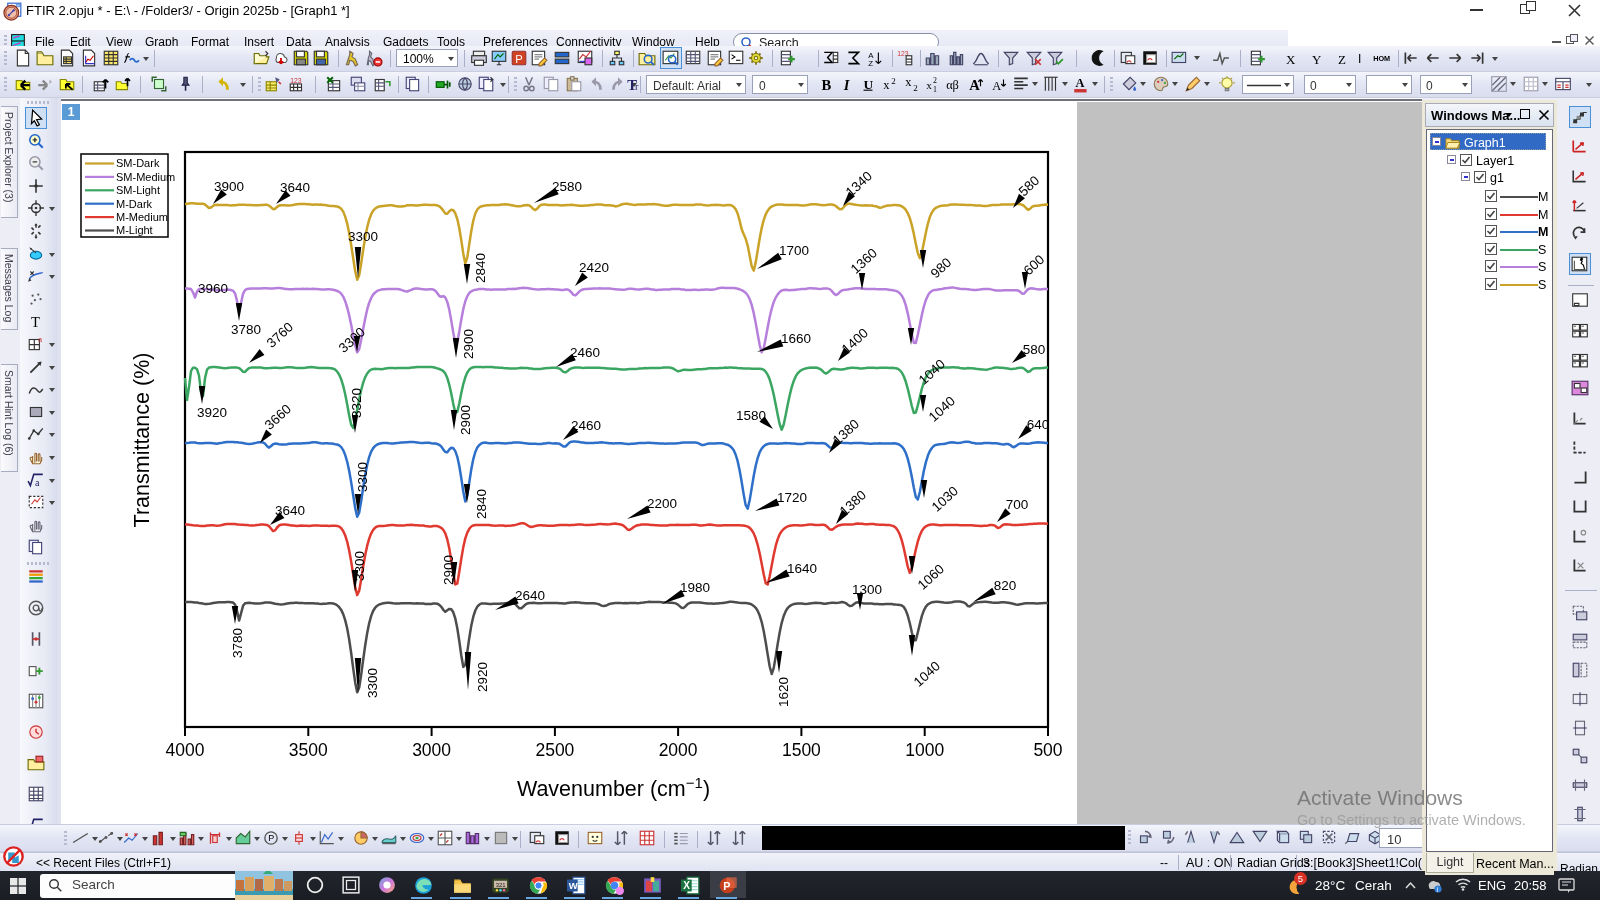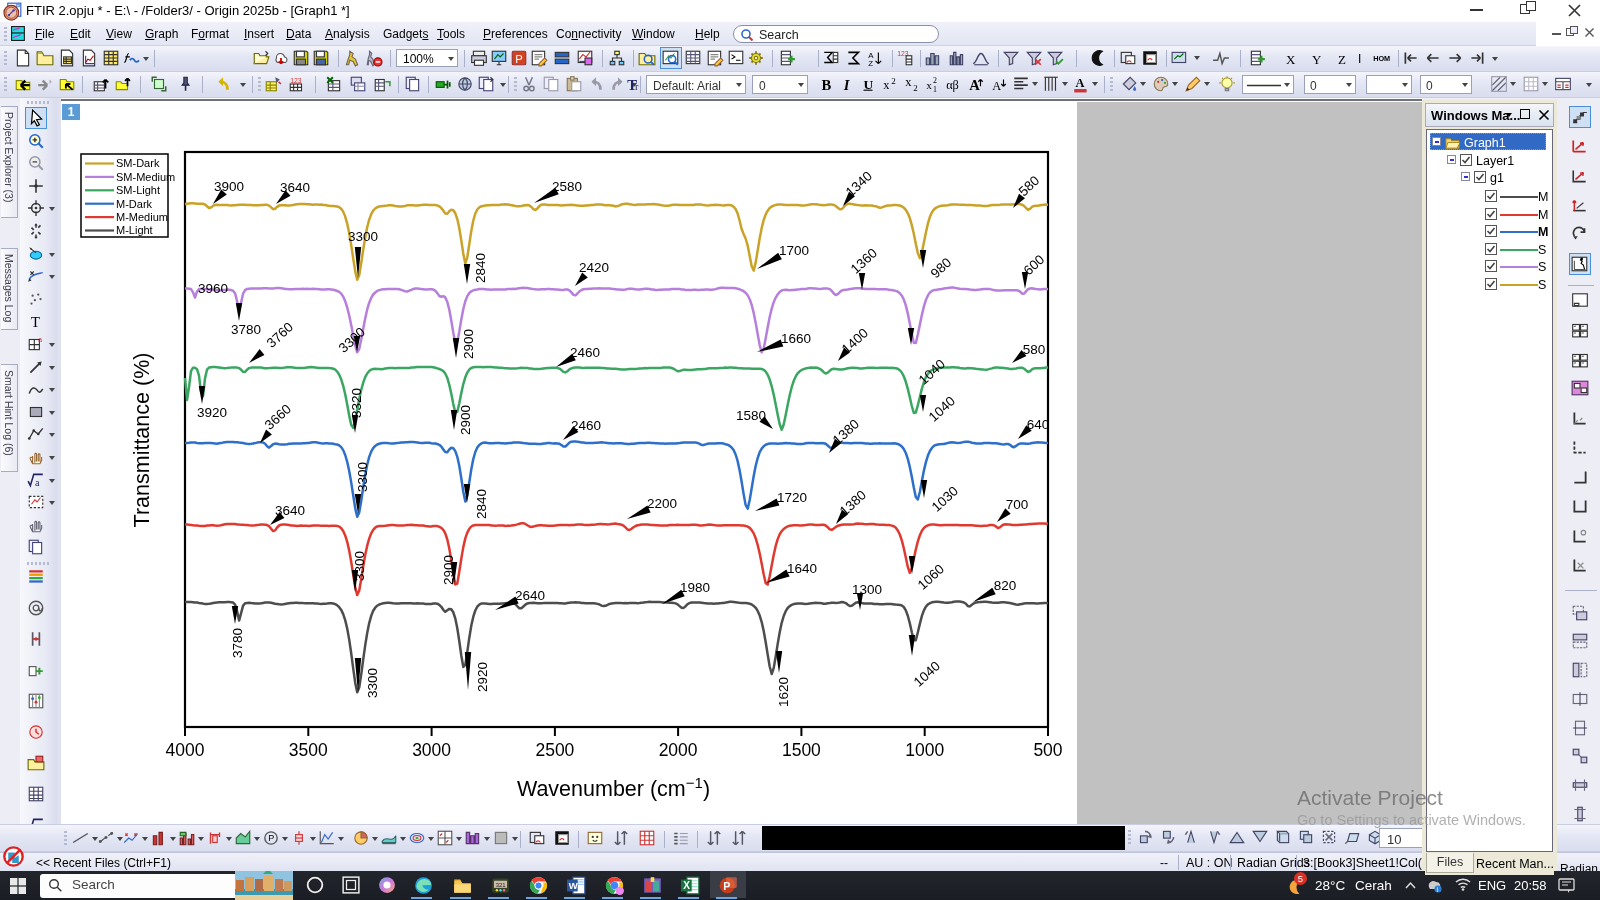--- a/index.html
+++ b/index.html
@@ -30,21 +30,21 @@
         </svg>
       </div>
 <div class="tt" style="left:26px;top:3px;font-size:13px;color:#000">FTIR 2.opju * - E:\ - /Folder3/ - Origin 2025b - [Graph1 *]</div>
 <div class="abs" style="left:1470px;top:9px;width:13px;height:2px;background:#333"></div>
 <div class="abs" style="left:1520px;top:4px;width:10px;height:10px;border:1.5px solid #333"></div>
 <div class="abs" style="left:1526px;top:1px;width:10px;height:10px;border:1.5px solid #333;background:#fff"></div>
 <svg class="abs" style="left:1567px;top:3px" width="15" height="15" viewBox="0 0 15 15">
         <path d="M2 2l11 11M13 2L2 13" stroke="#333" stroke-width="1.6"></path>
       </svg>
 </div>
-    <div class="abs" style="left:0;top:22px;width:1536px;height:24px;background:linear-gradient(#f0f1f9,#e2e5f3);border-bottom:1px solid #cdd1e3">
+    <div class="abs" style="left:0;top:30px;width:1288px;height:24px;background:linear-gradient(#f0f1f9,#e2e5f3);border-bottom:1px solid #cdd1e3">
       <div class="grip" style="left:4px"></div>
       <div class="abs" style="left:10px;top:3px">
         <svg width="17" height="17" viewBox="0 0 16 16">
           <rect x="1" y="1" width="13" height="14" fill="#111"></rect>
           <rect x="2" y="2" width="11" height="5" fill="#2dd"></rect>
           <rect x="2" y="8" width="11" height="6" fill="#2dd"></rect>
           <path d="M3 5c2-2 4-1 6-2m-6 9c2-2 5-1 7-3" stroke="#c3c" stroke-width="1.2" fill="none"></path>
         </svg>
       </div>
       <div class="tt mi" style="left:35px;top:5px"><span style="text-decoration:underline">F</span>ile</div>
@@ -1179,21 +1179,21 @@
       <div class="abs" style="left:63px;top:177.5px;width:12px;height:12px;background:#fff;border:1.4px solid #555">
         <svg width="10" height="10" viewBox="0 0 10 10">
           <path d="M1.5 5l2.5 2.5L8.5 2" stroke="#444" stroke-width="1.6" fill="none"></path>
         </svg>
       </div>
       <svg class="abs" style="left:78px;top:182.5px" width="38" height="4">
         <path d="M0 2h38" stroke="#C9A227" stroke-width="2.2"></path>
       </svg>
       <span class="tt" style="left:116px;top:177.5px;font-size:12.5px;font-weight:normal;color:#000">S</span>
       <div class="abs" style="left:3px;top:753px;width:129px;height:22px;background:#ece9d8"></div>
-      <div class="abs" style="left:4px;top:753px;width:48px;height:20px;background:#f4f2e8;border:1px solid #aa9;border-top:none;font-size:12.5px;color:#333;text-align:center;line-height:19px">Files</div>
+      <div class="abs" style="left:4px;top:753px;width:48px;height:20px;background:#f4f2e8;border:1px solid #aa9;border-top:none;font-size:12.5px;color:#333;text-align:center;line-height:19px">Light</div>
       <div class="abs" style="left:54px;top:755px;width:78px;height:20px;font-size:12.5px;color:#000;text-align:center;line-height:19px">Recent Man...</div>
     </div>
     <div class="abs" style="left:1569px;top:106px;width:22px;height:22px;background:#cfe0f5;border:1px solid #4a90d9"></div>
     <div class="ic" style="left:1571px;top:108px">
       <svg width="18" height="18" viewBox="0 0 16 16">
         <path d="M2 13h3v-3h3V7h3V4h3" fill="none" stroke="#333"></path>
         <rect x="2" y="10" width="3" height="3" fill="#333"></rect>
         <rect x="5" y="7" width="3" height="3" fill="#888"></rect>
         <rect x="8" y="4" width="3" height="3" fill="#333"></rect>
       </svg>
@@ -1626,21 +1626,21 @@
       <span class="tt" style="left:1303px;top:3px;font-size:12.5px;color:#000">3:[Book3]Sheet1!Col(D)[</span>
       <span class="tt" style="left:1560px;top:9px;font-size:12px;color:#000">Radian</span>
     </div>
     <div class="abs" style="left:3px;top:846px">
       <svg width="21" height="21" viewBox="0 0 16 16">
         <circle cx="8" cy="8" r="7" fill="#fff" stroke="#d22" stroke-width="1.8"></circle>
         <path d="M4 5h5v4l3-2v6H7V9L4 11z" fill="#39c"></path>
         <path d="M3 13L13 3" stroke="#d22" stroke-width="1.8"></path>
       </svg>
     </div>
-    <div class="tt" style="left:1297px;top:786px;font-size:21px;color:rgba(106,106,106,0.78);z-index:55">Activate Project</div>
+    <div class="tt" style="left:1297px;top:786px;font-size:21px;color:rgba(106,106,106,0.78);z-index:55">Activate Windows</div>
     <div class="tt" style="left:1297px;top:812px;font-size:14.5px;color:rgba(150,150,150,0.75);z-index:55">Go to Settings to activate Windows.</div>
     <div class="abs" style="left:0;top:871px;width:1600px;height:29px;background:linear-gradient(#23252c,#1b1d24)">
       <svg class="abs" style="left:10px;top:7px" width="16" height="16" viewBox="0 0 16 16">
         <rect x="0" y="0" width="7.4" height="7.4" fill="#e8e8e8"></rect>
         <rect x="8.6" y="0" width="7.4" height="7.4" fill="#e8e8e8"></rect>
         <rect x="0" y="8.6" width="7.4" height="7.4" fill="#e8e8e8"></rect>
         <rect x="8.6" y="8.6" width="7.4" height="7.4" fill="#e8e8e8"></rect>
       </svg>
       <div class="abs" style="left:40px;top:3px;width:210px;height:24px;background:#fdfdfd;border-radius:3px"></div>
       <svg class="abs" style="left:48px;top:7px" width="15" height="15" viewBox="0 0 15 15">

